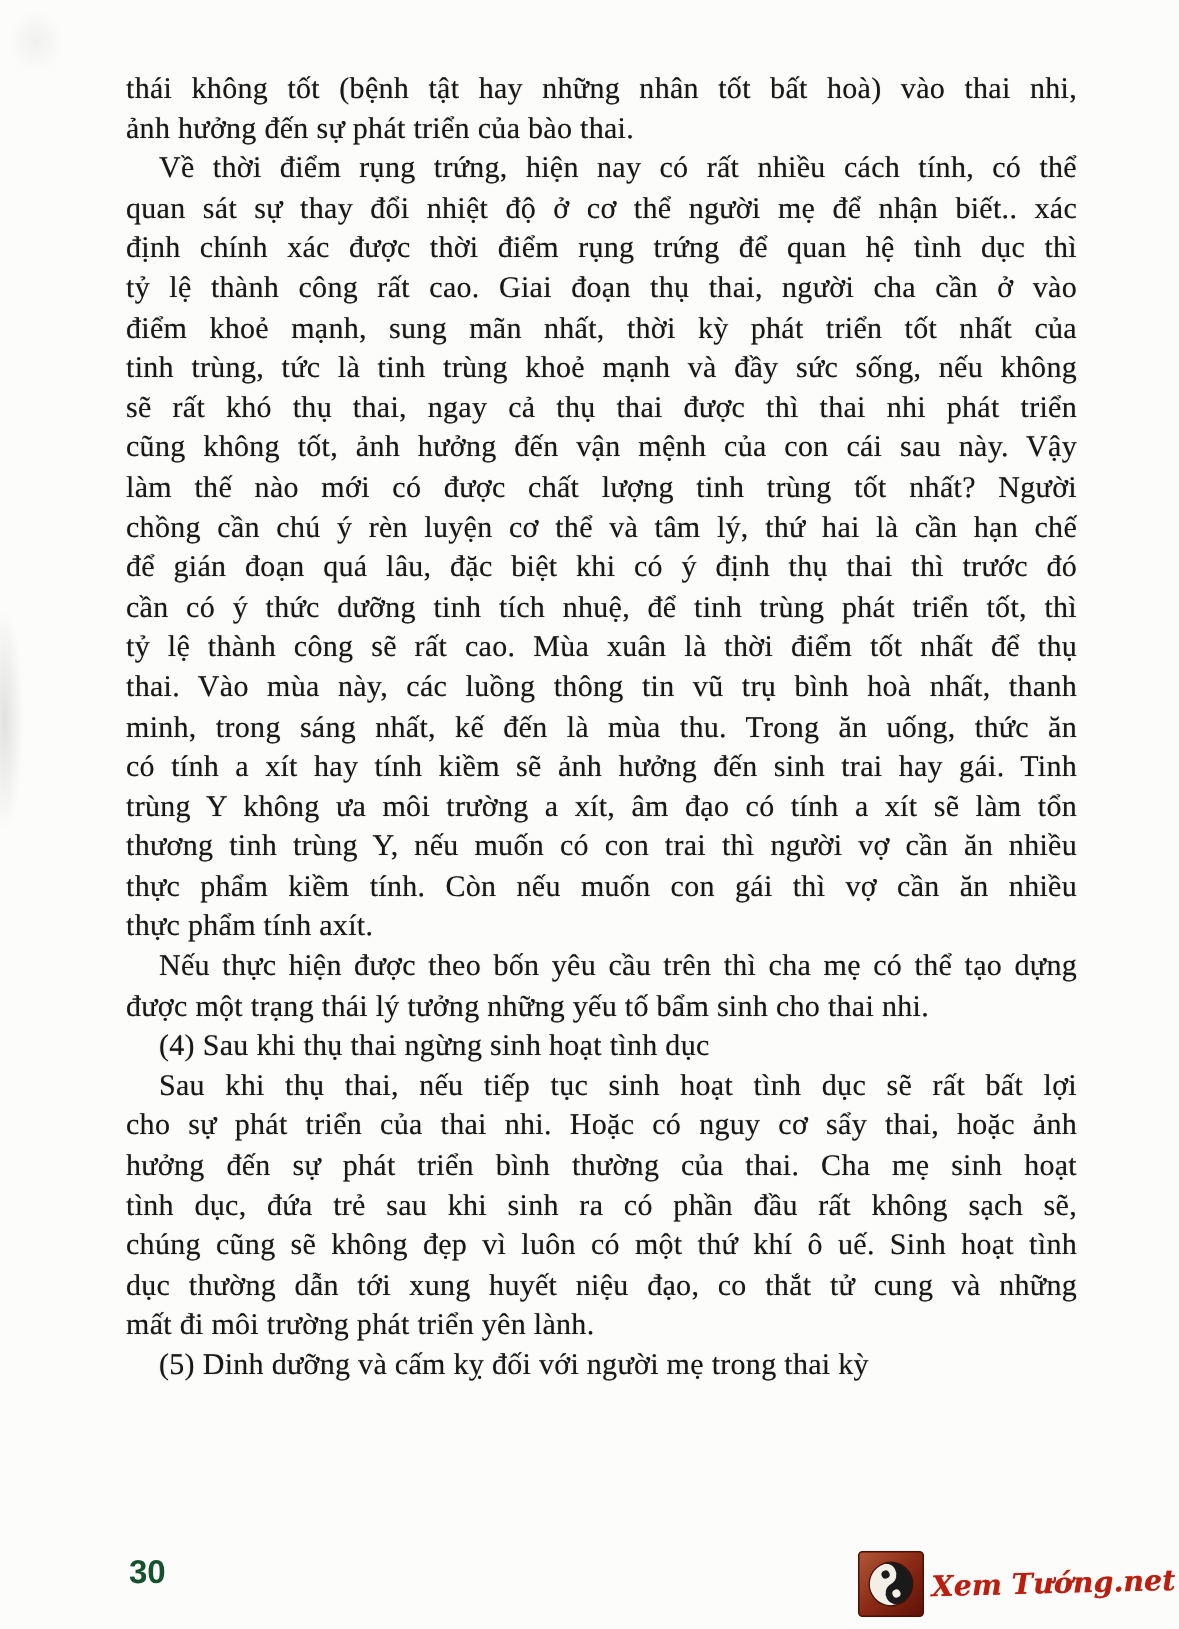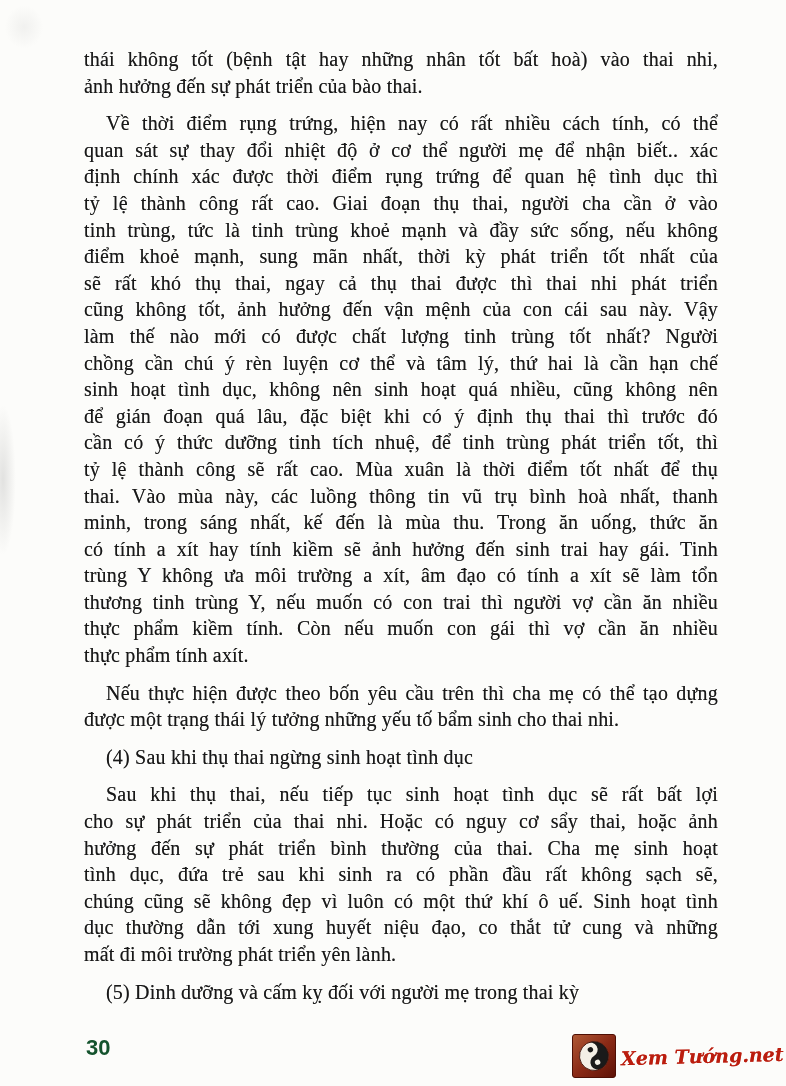--- a/index.html
+++ b/index.html
@@ -37,21 +37,21 @@
     top: 46px;
     width: 634px;
     color: #181818;
     font-size: 20px;
     line-height: 26.6px;
     letter-spacing: 0.2px;
     text-shadow: 0 0 0.6px rgba(24,24,24,0.55);
   }
 
   .para { margin: 0; }
-  .para + .para { margin-top: 11px; }
+  .para + .para { margin-top: 0; }
 
   .line {
     text-align: justify;
     text-align-last: justify;
     height: 26.6px;
     overflow: hidden;
   }
   .line.last { text-align-last: left; }
   .para.indent .line.first { text-indent: 22px; }
   .para.heading .line { text-align-last: left; }
@@ -100,27 +100,26 @@
   <div class="text-block" id="text-block">
       <div class="para body">
         <div class="line first">thái không tốt (bệnh tật hay những nhân tốt bất hoà) vào thai nhi,</div>
         <div class="line last">ảnh hưởng đến sự phát triển của bào thai.</div>
       </div>
       <div class="para body indent">
         <div class="line first">Về thời điểm rụng trứng, hiện nay có rất nhiều cách tính, có thể</div>
         <div class="line">quan sát sự thay đổi nhiệt độ ở cơ thể người mẹ để nhận biết.. xác</div>
         <div class="line">định chính xác được thời điểm rụng trứng để quan hệ tình dục thì</div>
         <div class="line">tỷ lệ thành công rất cao. Giai đoạn thụ thai, người cha cần ở vào</div>
+        <div class="line">điểm khoẻ mạnh, sung mãn nhất, thời kỳ phát triển tốt nhất của</div>
         <div class="line">tinh trùng, tức là tinh trùng khoẻ mạnh và đầy sức sống, nếu không</div>
-        <div class="line">điểm khoẻ mạnh, sung mãn nhất, thời kỳ phát triển tốt nhất của</div>
         <div class="line">sẽ rất khó thụ thai, ngay cả thụ thai được thì thai nhi phát triển</div>
         <div class="line">cũng không tốt, ảnh hưởng đến vận mệnh của con cái sau này. Vậy</div>
         <div class="line">làm thế nào mới có được chất lượng tinh trùng tốt nhất? Người</div>
         <div class="line">chồng cần chú ý rèn luyện cơ thể và tâm lý, thứ hai là cần hạn chế</div>
-        <div class="line">sinh hoạt tình dục, không nên sinh hoạt quá nhiều, cũng không nên</div>
         <div class="line">để gián đoạn quá lâu, đặc biệt khi có ý định thụ thai thì trước đó</div>
         <div class="line">cần có ý thức dưỡng tinh tích nhuệ, để tinh trùng phát triển tốt, thì</div>
         <div class="line">tỷ lệ thành công sẽ rất cao. Mùa xuân là thời điểm tốt nhất để thụ</div>
         <div class="line">thai. Vào mùa này, các luồng thông tin vũ trụ bình hoà nhất, thanh</div>
         <div class="line">minh, trong sáng nhất, kế đến là mùa thu. Trong ăn uống, thức ăn</div>
         <div class="line">có tính a xít hay tính kiềm sẽ ảnh hưởng đến sinh trai hay gái. Tinh</div>
         <div class="line">trùng Y không ưa môi trường a xít, âm đạo có tính a xít sẽ làm tổn</div>
         <div class="line">thương tinh trùng Y, nếu muốn có con trai thì người vợ cần ăn nhiều</div>
         <div class="line">thực phẩm kiềm tính. Còn nếu muốn con gái thì vợ cần ăn nhiều</div>
         <div class="line last">thực phẩm tính axít.</div>

